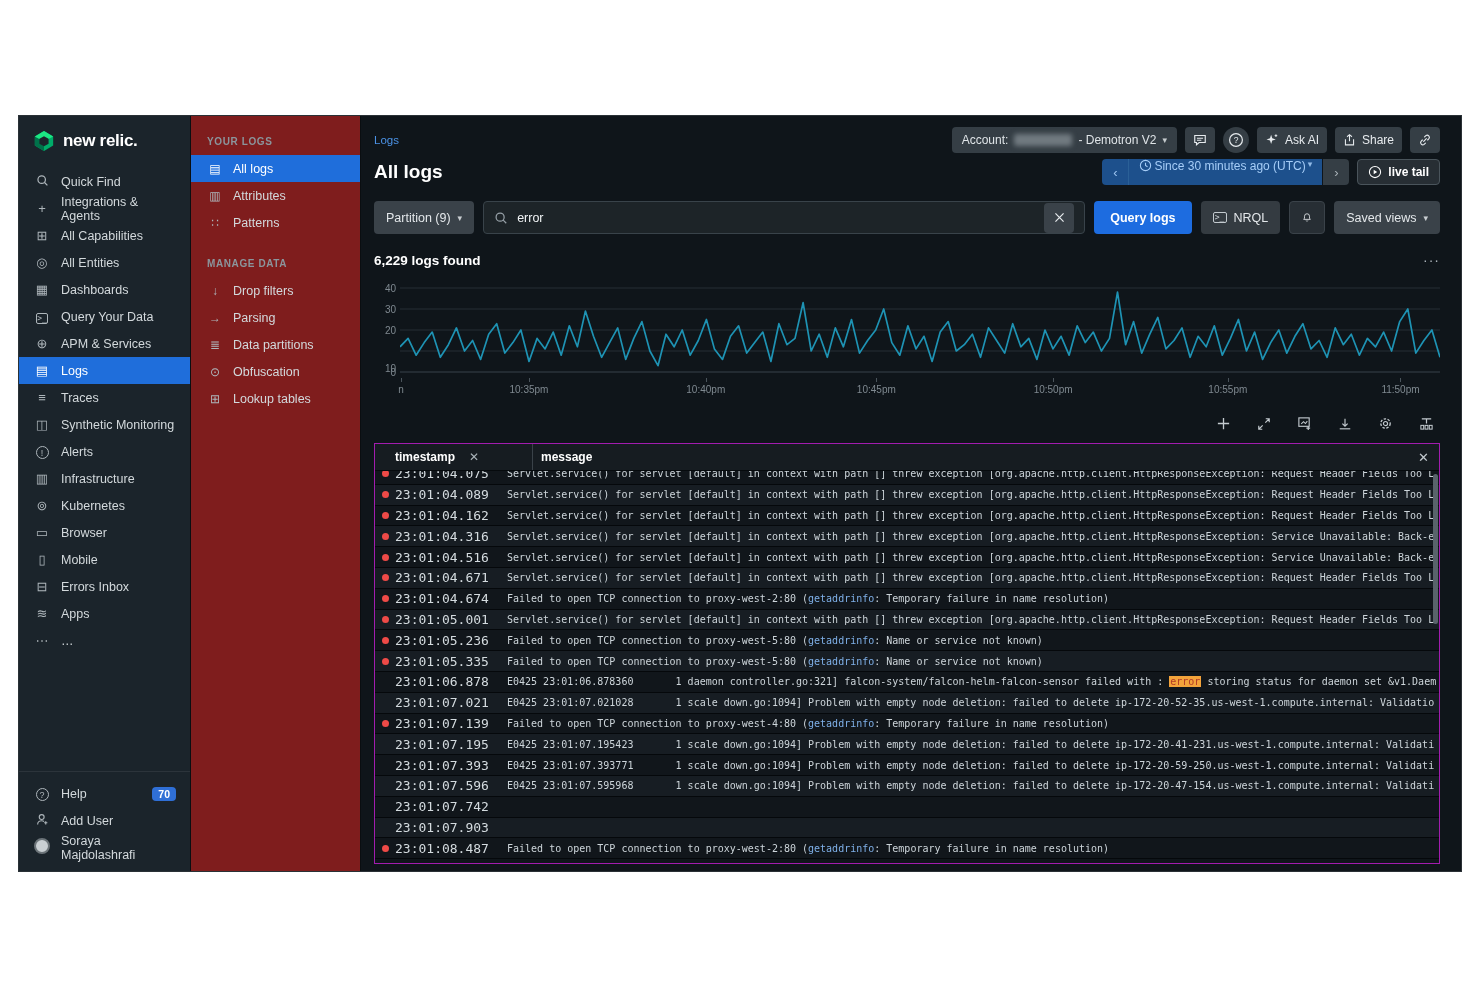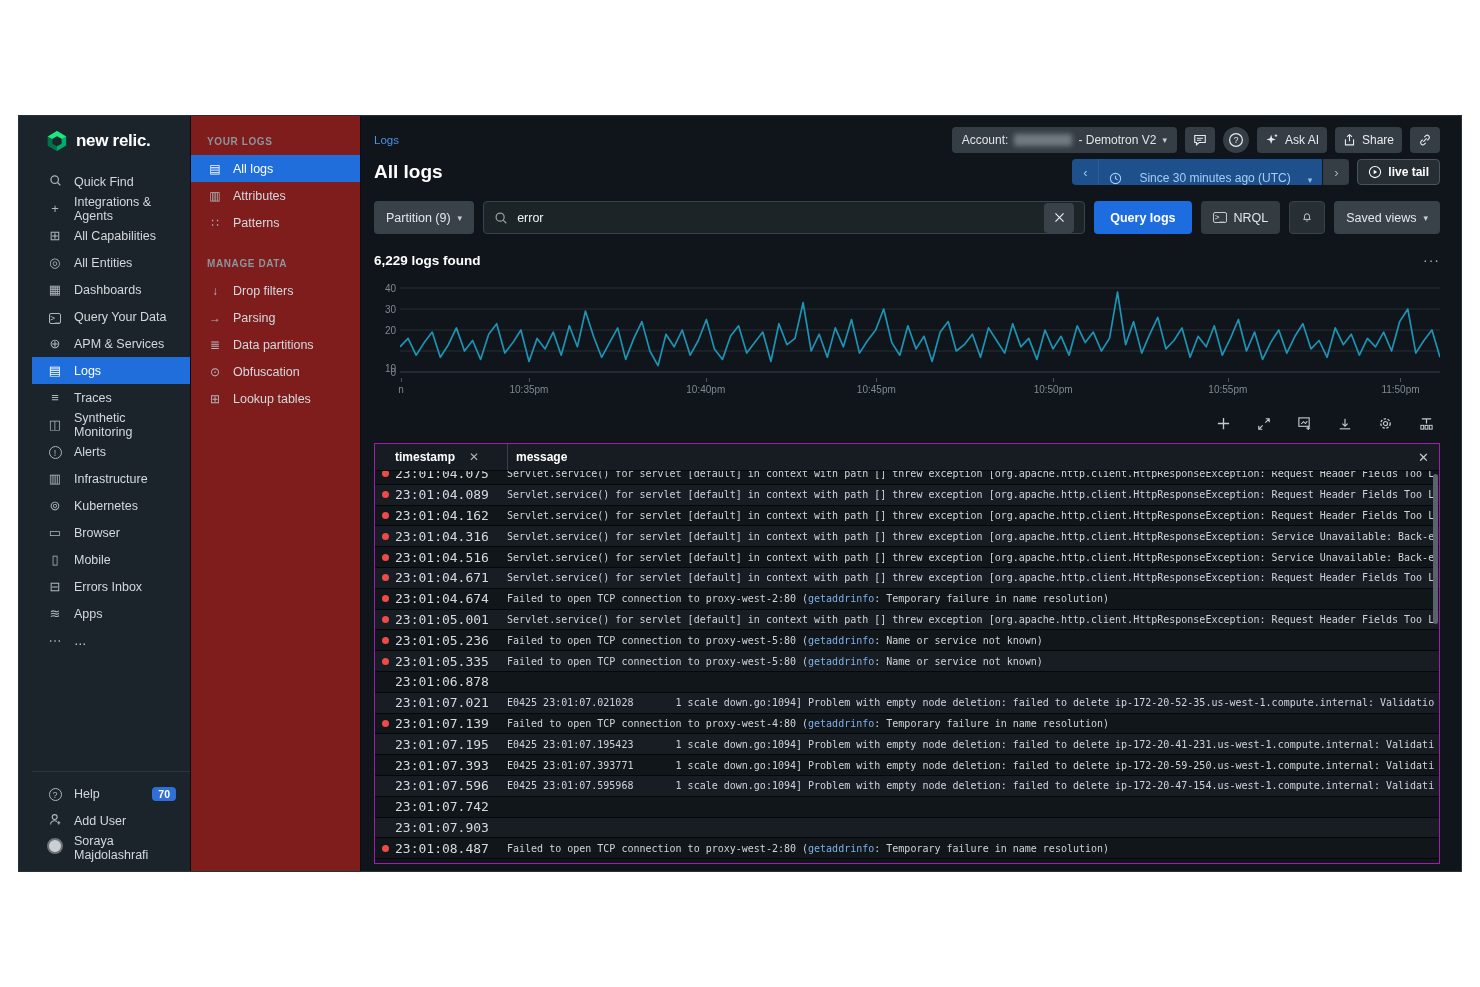--- a/index.html
+++ b/index.html
@@ -1,20 +1,20 @@
 <!DOCTYPE html>
 <html><head>
 <meta charset="utf-8">
 <style>
   * { margin:0; padding:0; box-sizing:border-box; }
   html,body { width:1480px; height:987px; background:#ffffff; font-family:"Liberation Sans", sans-serif; overflow:hidden; }
   .window { position:absolute; left:18px; top:115px; width:1444px; height:757px; background:#0e1418; border:1px solid #2a3136; display:flex; overflow:hidden; }
 
   
-  .sidebar { width:172px; background:#1b242b; border-right:1px solid #0a0e11; display:flex; flex-direction:column; flex-shrink:0;padding-left:13px; }
+  .sidebar { width:172px; background:#1b242b; border-right:1px solid #0a0e11; display:flex; flex-direction:column; flex-shrink:0; }
   .logo-row { display:flex; align-items:center; gap:8px; padding:14px 14px 16px 14px; }
   .logo-mark { width:22px; height:22px; flex-shrink:0; }
   .logo-text { color:#ffffff; font-size:17px; font-weight:bold; letter-spacing:-0.3px; }
   .nav { flex:1; }
   .nav-item { display:flex; align-items:center; gap:10px; height:27px; padding:0 14px; color:#d3d9dc; font-size:12.5px; cursor:pointer; }
   .nav-item.selected { background:#1f6edb; color:#ffffff; }
   .nav-ic { width:18px; text-align:center; color:#aeb6bb; font-size:13px; flex-shrink:0; }
   .nav-item.selected .nav-ic { color:#ffffff; }
   .ring { display:inline-block; width:13px; height:13px; line-height:12px; border:1.2px solid #aeb6bb; border-radius:50%; font-size:9px; text-align:center; color:#aeb6bb; }
   .side-footer { border-top:1px solid #2c343b; padding:8px 0 10px 0; }
@@ -35,21 +35,21 @@
   .breadcrumb { color:#4b92e5; font-size:11.5px; cursor:pointer; }
   .hdr-right { margin-left:auto; display:flex; align-items:center; gap:8px; }
   .account-pill { display:flex; align-items:center; gap:6px; background:#353e45; border-radius:4px; height:26px; padding:0 10px; color:#dfe4e7; font-size:12px; cursor:pointer; }
   .redacted { width:58px; height:12px; background:#717a80; border-radius:2px; filter:blur(2.5px); }
   .iconbtn { display:flex; align-items:center; justify-content:center; gap:6px; background:#353e45; border-radius:4px; height:26px; min-width:30px; padding:0 8px; color:#e7ebee; font-size:12px; cursor:pointer; }
   .iconbtn svg { display:block; }
   .hdr-row2 { display:flex; align-items:center; margin-top:6px; }
   .page-title { color:#ffffff; font-size:19px; font-weight:bold; }
   .time-left, .time-pill { background:#1d508c; }
   .time-left { border-radius:4px 0 0 4px; width:26px; height:26px; display:flex; align-items:center; justify-content:center; color:#9cc4f0; font-size:13px; cursor:pointer; }
-  .time-pill { display:flex; align-items:flex-end; gap:17px; height:26px; padding:0 10px; color:#a6cdf7; font-size:12px; border-left:1px solid #2a6097; cursor:pointer; }
+  .time-pill { display:flex; align-items:flex-start; gap:2px; height:26px; padding:0 10px; color:#a6cdf7; font-size:12px; border-left:1px solid #2a6097; cursor:pointer; }
   .time-right { background:#353e45; border-radius:0 4px 4px 0; width:26px; height:26px; margin-left:1px; display:flex; align-items:center; justify-content:center; color:#aab3b9; font-size:13px; cursor:pointer; }
   .livetail { display:flex; align-items:center; gap:6px; background:#272e34; border:1px solid #4a545b; border-radius:4px; height:26px; padding:0 10px; color:#ffffff; font-size:12px; font-weight:bold; margin-left:8px; cursor:pointer; }
 
   
   .querybar { display:flex; align-items:center; gap:9px; margin-top:16px; }
   .partition-btn { display:flex; align-items:center; gap:7px; background:#3a4249; border-radius:4px; height:33px; padding:0 12px; color:#e3e7ea; font-size:12.5px; cursor:pointer; flex-shrink:0; }
   .searchbox { flex:1; display:flex; align-items:center; gap:9px; background:#1d2428; border:1px solid #39434a; border-radius:4px; height:33px; padding:0 10px; }
   .searchbox input { background:transparent; border:none; outline:none; color:#f0f3f5; font-size:12.5px; flex:1; font-family:"Liberation Sans", sans-serif; }
   .clear-x { width:30px; height:30px; display:flex; align-items:center; justify-content:center; border-radius:4px; background:#3a4249; cursor:pointer; margin-left:-2px; flex-shrink:0; }
   .btn-primary { background:#1d6ce0; color:#fff; font-size:12.5px; font-weight:bold; border:none; border-radius:4px; height:33px; padding:0 16px; cursor:pointer; flex-shrink:0; }
@@ -72,21 +72,21 @@
 
   
   .tools { display:flex; justify-content:flex-end; gap:26px; margin-top:16px; padding-right:6px; }
   .tool { color:#c3cacf; cursor:pointer; display:flex; align-items:center; }
 
   
   .logtable { margin-top:12px; border:1px solid #a21caf; position:relative; }
   .thead { display:flex; align-items:center; background:#161c21; height:27px; border-bottom:1px solid #060a0d; color:#ffffff; font-size:12px; font-weight:bold; }
   .th-ts { width:132px; display:flex; align-items:center; padding-left:20px; gap:14px; cursor:pointer; }
   .th-x { color:#aab3b9; font-weight:normal; font-size:12px; cursor:pointer; }
-  .th-msg { flex:1; border-left:1px solid #3a4249; padding-left:8px; align-self:stretch; display:flex; align-items:center; cursor:pointer; }
+  .th-msg { flex:1; border-left:1px solid #3a4249; padding-left:8px; align-self:stretch; display:flex; align-items:center; cursor:pointer;margin-left:25px; }
   .close-table { margin-left:auto; margin-right:10px; color:#c3cacf; font-weight:normal; font-size:13px; cursor:pointer; }
   .tbody { height:392px; overflow:hidden; font-family:"DejaVu Sans Mono", monospace; }
   .row { display:flex; align-items:center; height:20.8px; border-bottom:1px solid #05080b; cursor:pointer; }
   .row:nth-child(odd) { background:#11161b; }
   .row:nth-child(even) { background:#171d23; }
   .row:first-child { margin-top:-7px; }
   .dotcell { width:20px; display:flex; justify-content:center; flex-shrink:0; }
   .dot { width:7px; height:7px; border-radius:50%; background:#ee4a47; }
   .timecell { width:112px; color:#d4dbdf; font-size:13px; flex-shrink:0; }
   .msg { flex:1; color:#cdd5da; font-size:10px; white-space:pre; overflow:hidden; }
@@ -515,20 +515,21 @@
           <div class="row">
             <div class="dotcell">
               <span class="dot"></span>
             </div>
             <div class="timecell">23:01:05.335</div>
             <div class="msg"><span>Failed to open TCP connection to proxy-west-5:80 (</span><span class="link">getaddrinfo</span><span>: Name or service not known)</span></div>
           </div>
           <div class="row">
             <div class="dotcell"></div>
             <div class="timecell">23:01:06.878</div>
+            <div class="msg"><span>E0425 23:01:06.878360       1 daemon_controller.go:321] falcon-system/falcon-helm-falcon-sensor failed with : </span><span class="hl">error</span><span> storing status for daemon set &amp;v1.Daem</span></div>
           </div>
           <div class="row">
             <div class="dotcell"></div>
             <div class="timecell">23:01:07.021</div>
             <div class="msg"><span>E0425 23:01:07.021028       1 scale_down.go:1094] Problem with empty node deletion: failed to delete ip-172-20-52-35.us-west-1.compute.internal: Validatio</span></div>
           </div>
           <div class="row">
             <div class="dotcell">
               <span class="dot"></span>
             </div>

